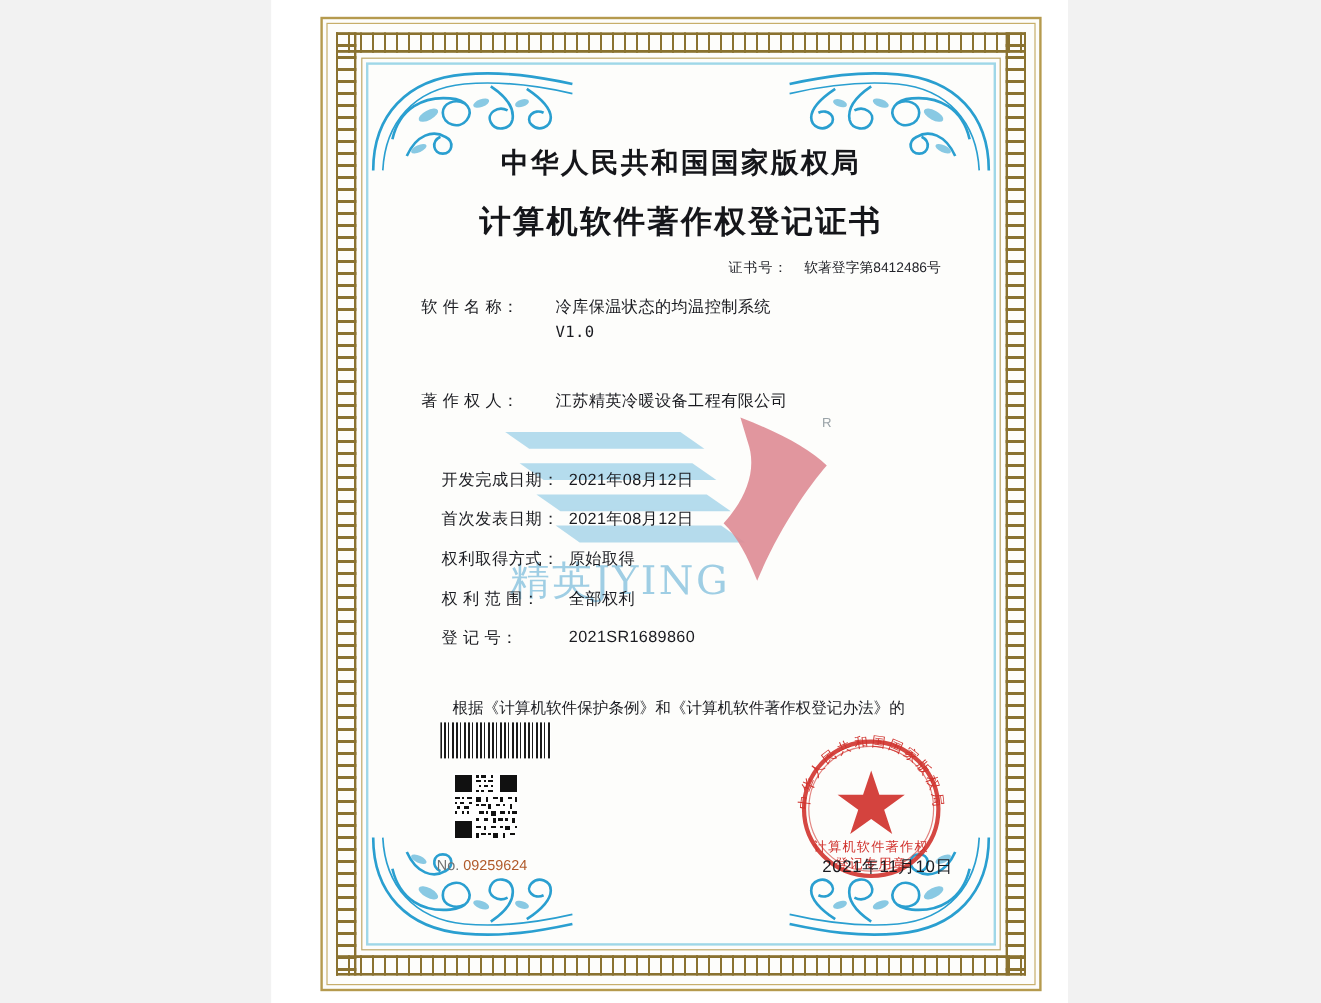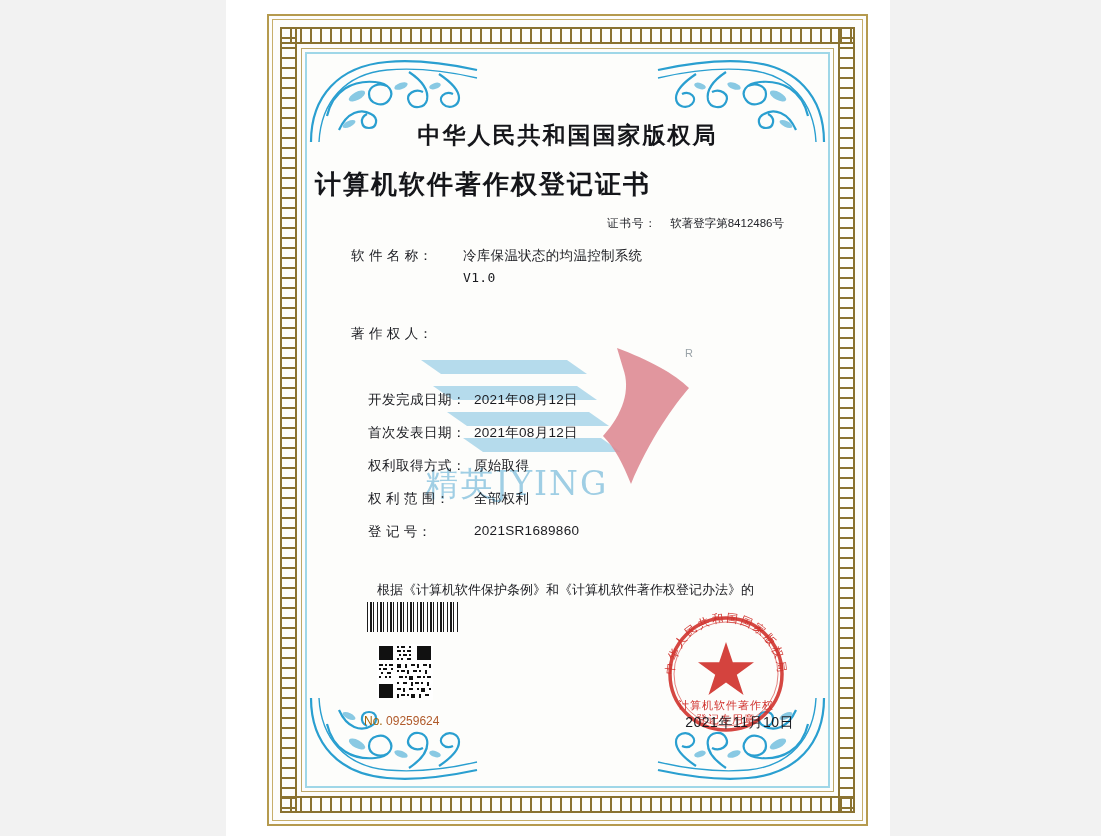--- a/index.html
+++ b/index.html
@@ -99,21 +99,21 @@
   .title-main {
     text-align: center;
     font-family: "DejaVu Serif", "Liberation Serif", serif;
     font-size: 23px;
     font-weight: bold;
     letter-spacing: 2px;
     color: #15161a;
     margin-top: 50px;
   }
   .title-sub {
-    text-align: left;
+    text-align: center;
     font-family: "DejaVu Serif", "Liberation Serif", serif;
     font-size: 26px;
     font-weight: bold;
     letter-spacing: 2px;
     color: #15161a;
     margin-top: 16px;
   }
   .cert-no-row {
     margin-top: 14px;
     text-align: right;
@@ -213,21 +213,21 @@
     width: 56px;
     height: 56px;
   }
   .serial {
     position: absolute;
     left: 97px;
     top: 700px;
     font-size: 12px;
     color: #b05a2a;
   }
-  .serial .no-lbl { color: #a16207; }
+  .serial .no-lbl { color: #737373; }
 
   
   .seal {
     position: absolute;
     right: 72px;
     top: 590px;
     width: 140px;
     height: 140px;
   }
   .seal-date {
@@ -365,20 +365,21 @@
           <div class="field-value">
             <span>冷库保温状态的均温控制系统</span>
             <span class="second-line">V1.0</span>
           </div>
         </div>
 
         <div class="gap-big"></div>
 
         <div class="field-row">
           <div class="field-label">著 作 权 人：</div>
+          <div class="field-value">江苏精英冷暖设备工程有限公司</div>
         </div>
 
         <div class="gap-big"></div>
 
         <div class="meta">
           <div class="field-row">
             <div class="field-label">开发完成日期：</div>
             <div class="field-value">2021年08月12日</div>
           </div>
           <div class="field-row">

